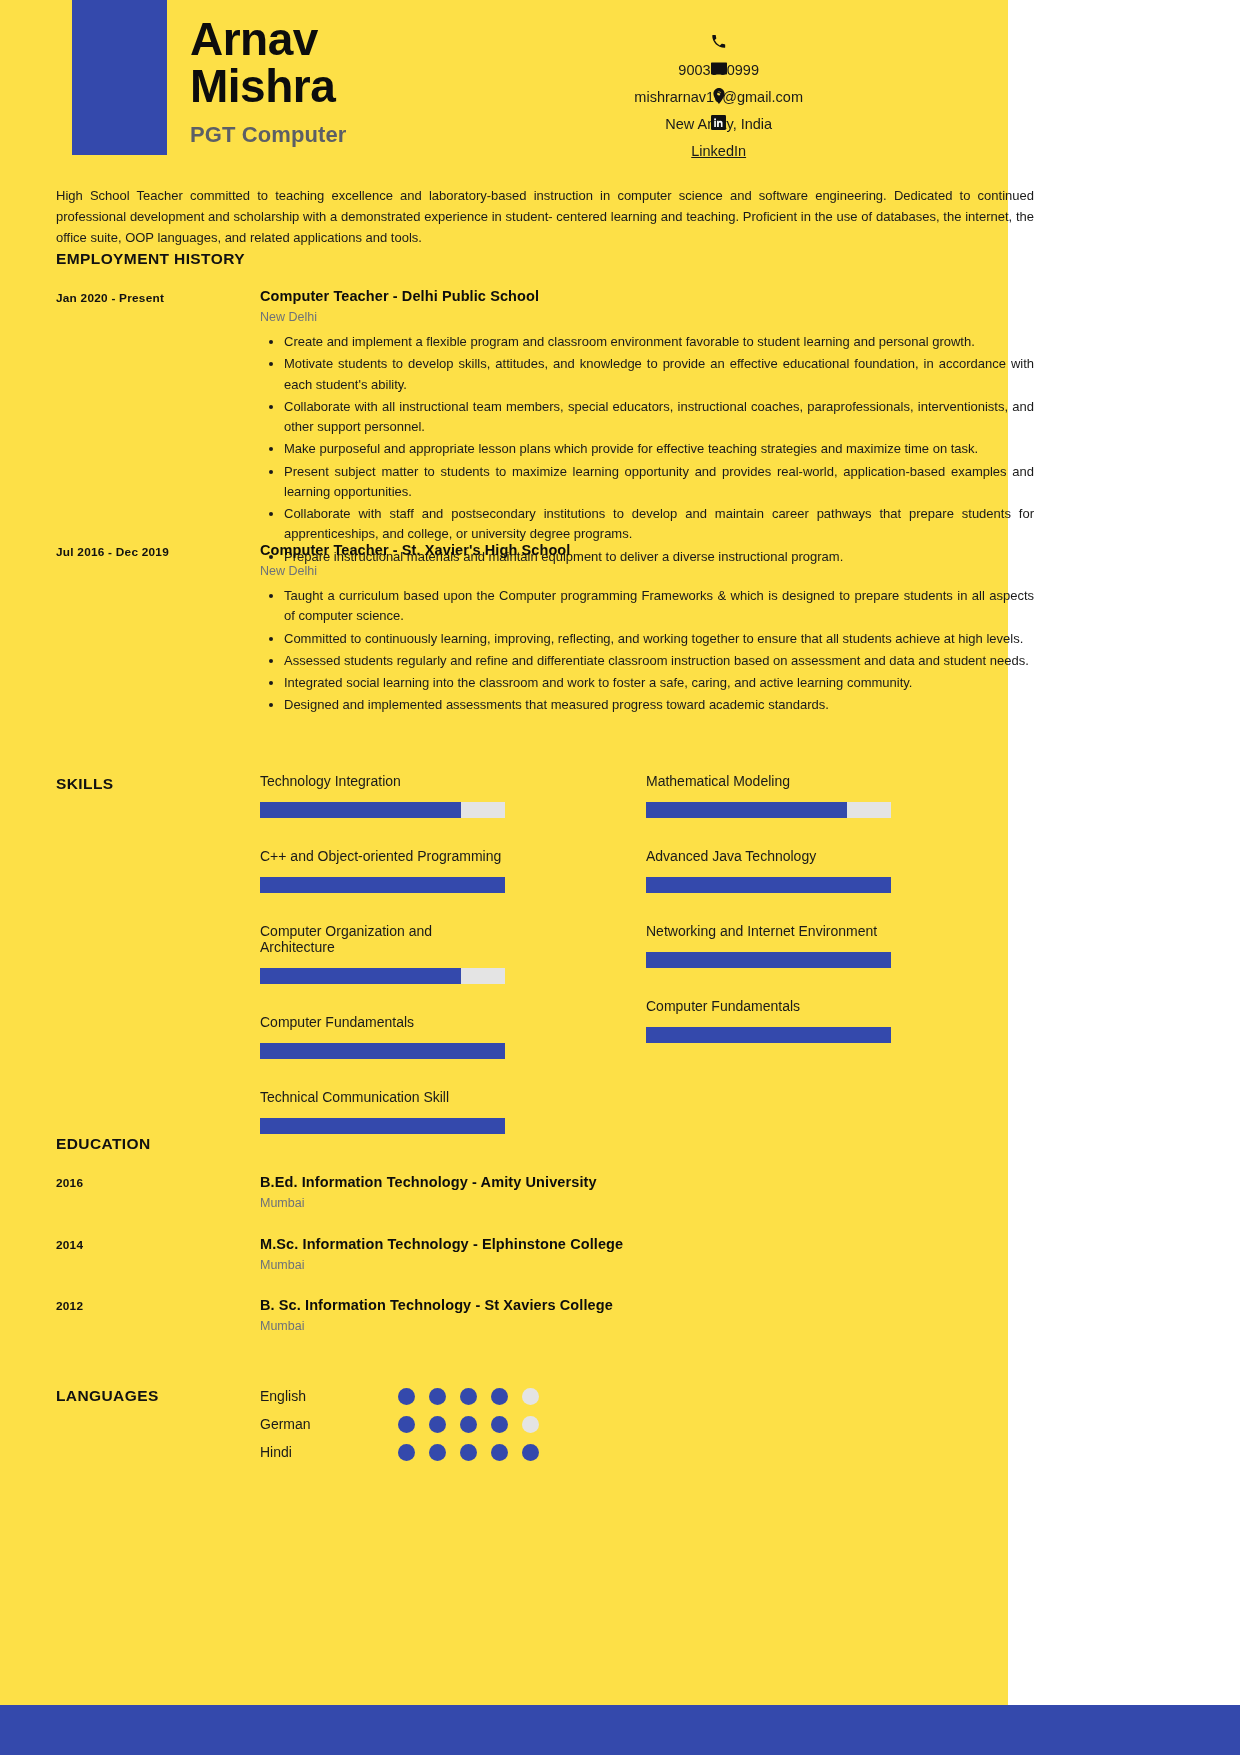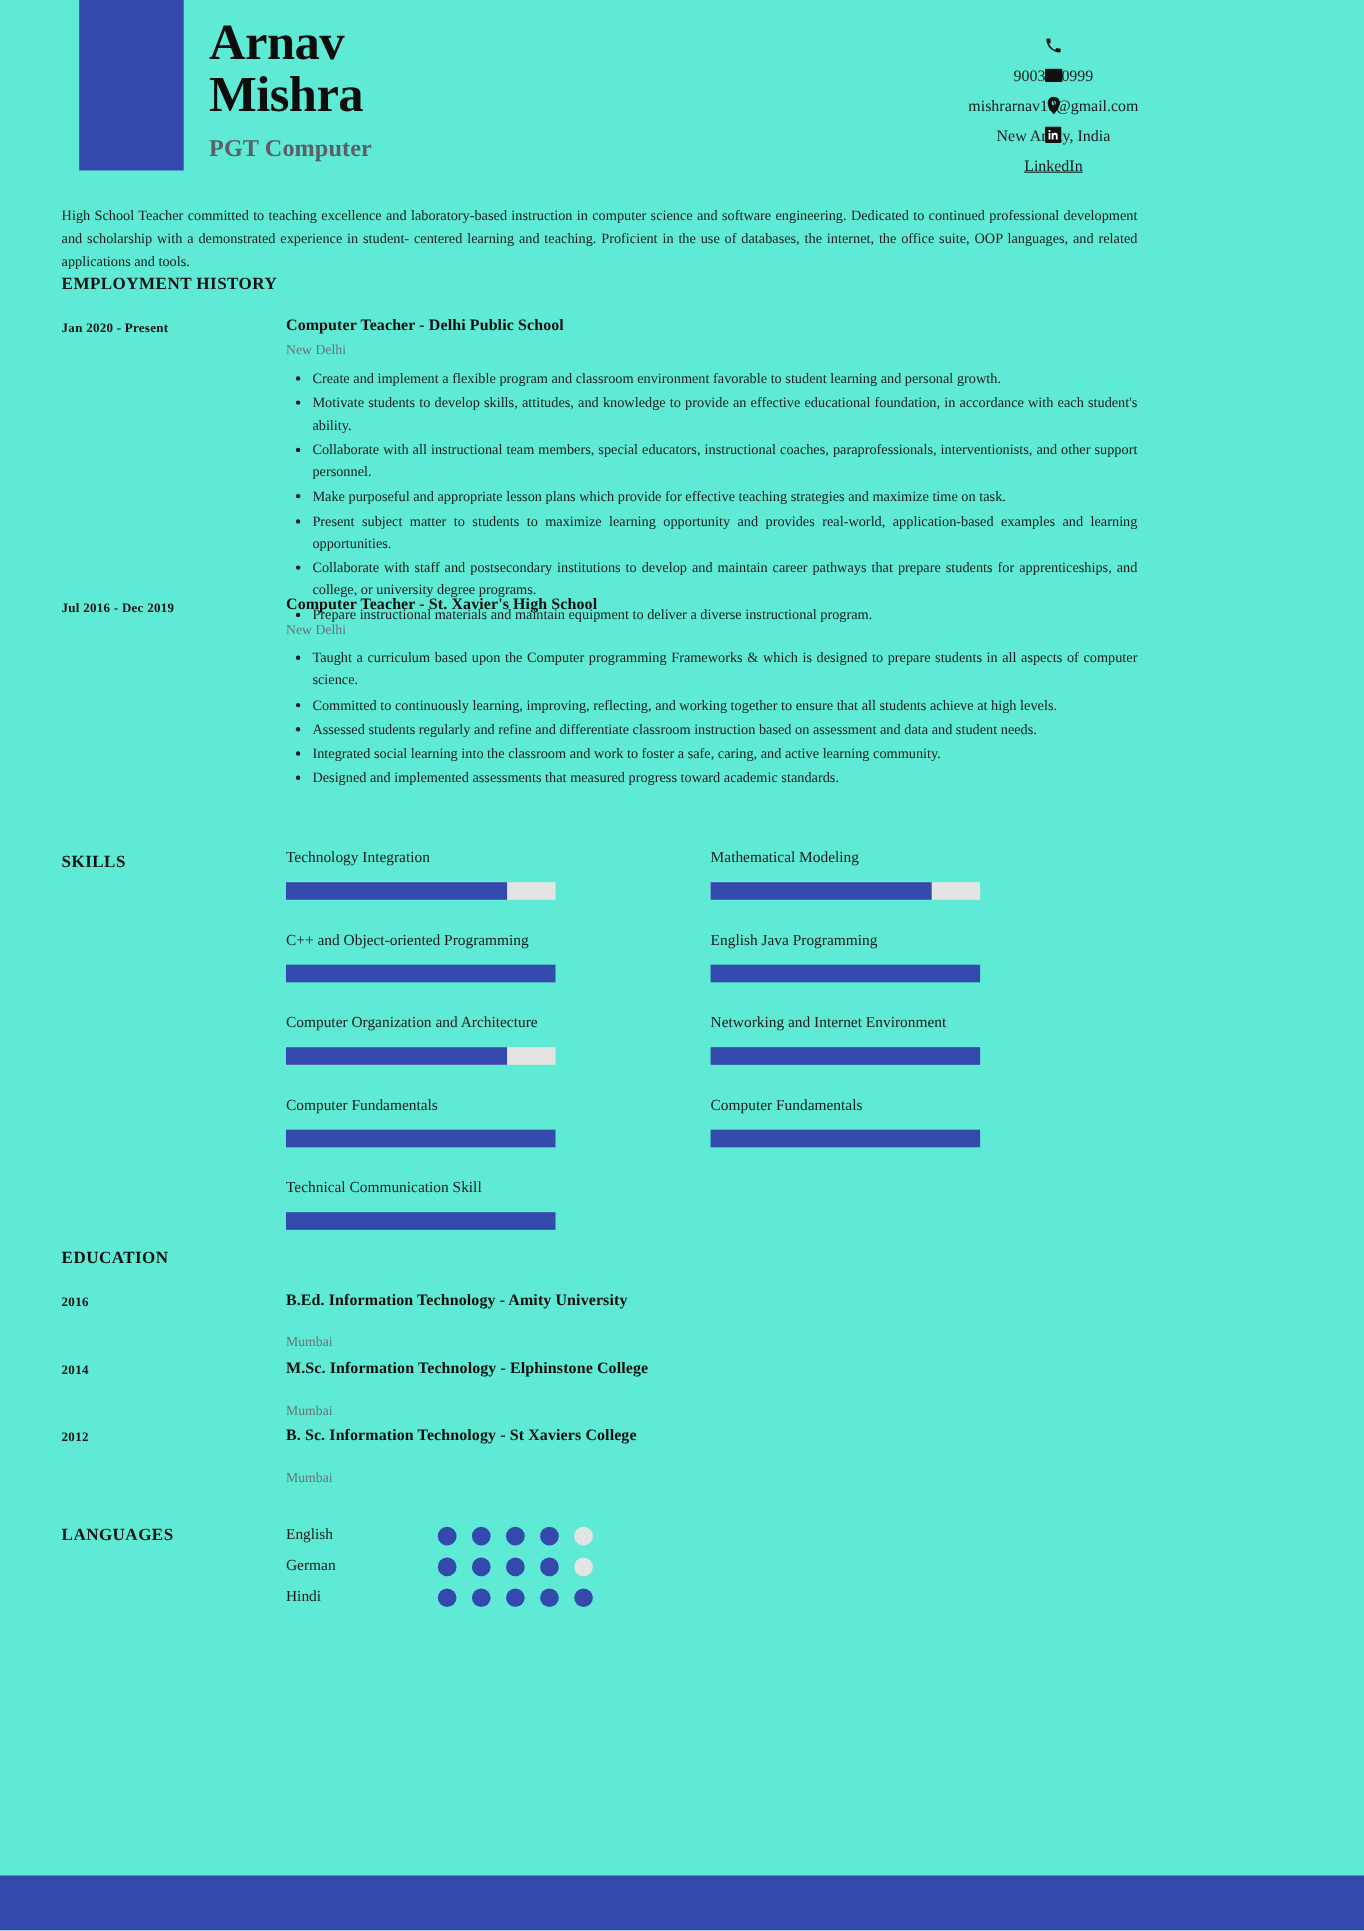--- a/index.html
+++ b/index.html
@@ -3,21 +3,21 @@
 <meta charset="utf-8">
 <style>
   * { box-sizing: border-box; margin: 0; padding: 0; }
   html, body {
     width: 1240px; height: 1755px;
     background: #ffffff;
     font-family: "Liberation Sans", sans-serif;
     color: #1a1a1a;
     overflow: hidden;
   }
-  .page { position: relative; width: 1240px; height: 1755px; background:#5eead4;font-family:Liberation Serif, serif; }
+  .page { position: relative; width: 1008px; height: 1755px; background:#fde047; }
 
   
   .header { position: relative; height: 178px; }
   .blue-block {
     position: absolute; left: 72px; top: 0;
     width: 95px; height: 155px; background: #3449ac;
   }
   .name-wrap { position: absolute; left: 190px; top: 16px; }
   .name-line {
     font-size: 46px; font-weight: 700; line-height: 1.02;
@@ -82,21 +82,21 @@
   .skill-fill { height: 100%; background: #3449ac; }
 
   
   .edu { position: absolute; left: 56px; width: 978px; }
   .edu-date {
     position: absolute; left: 0; top: 2px; width: 190px;
     font-size: 11.8px; font-weight: 700; letter-spacing: 0.25px; color:#111;
   }
   .edu-body { margin-left: 204px; }
   .edu-degree { font-size: 14.5px; font-weight: 700; color:#0d0d0d; letter-spacing:0.1px; }
-  .edu-city { margin-top: 22px; font-size: 12.5px; color:#6e7279; }
+  .edu-city { margin-top: 6px; font-size: 12.5px; color:#6e7279; }
 
   
   .langs { position: absolute; left: 260px; top: 1382px; }
   .lang-row { display:flex; align-items:center; height: 28px; justify-content: space-between; }
   .lang-name { width: 138px; font-size: 14px; color:#1a1a1a; }
   .dots { display:flex; gap: 14px; }
   .dot { width: 17px; height: 17px; border-radius: 50%; background:#e4e4e4; }
   .dot.on { background:#3449ac; }
 
   
@@ -226,21 +226,21 @@
     </div>
 
     <div class="skill-col right">
       <div class="skill">
         <div class="skill-name">Mathematical Modeling</div>
         <div class="skill-track">
           <div class="skill-fill" style="width: 82%;"></div>
         </div>
       </div>
       <div class="skill">
-        <div class="skill-name">English Java Programming</div>
+        <div class="skill-name">Advanced Java Technology</div>
         <div class="skill-track">
           <div class="skill-fill" style="width: 100%;"></div>
         </div>
       </div>
       <div class="skill">
         <div class="skill-name">Networking and Internet Environment</div>
         <div class="skill-track">
           <div class="skill-fill" style="width: 100%;"></div>
         </div>
       </div>

